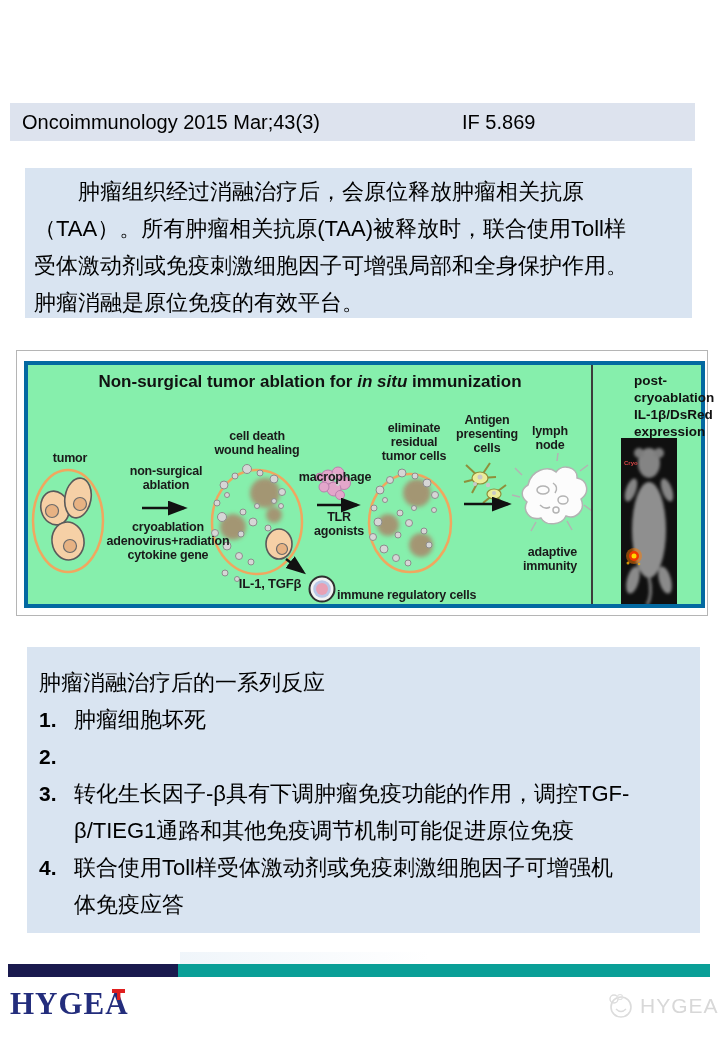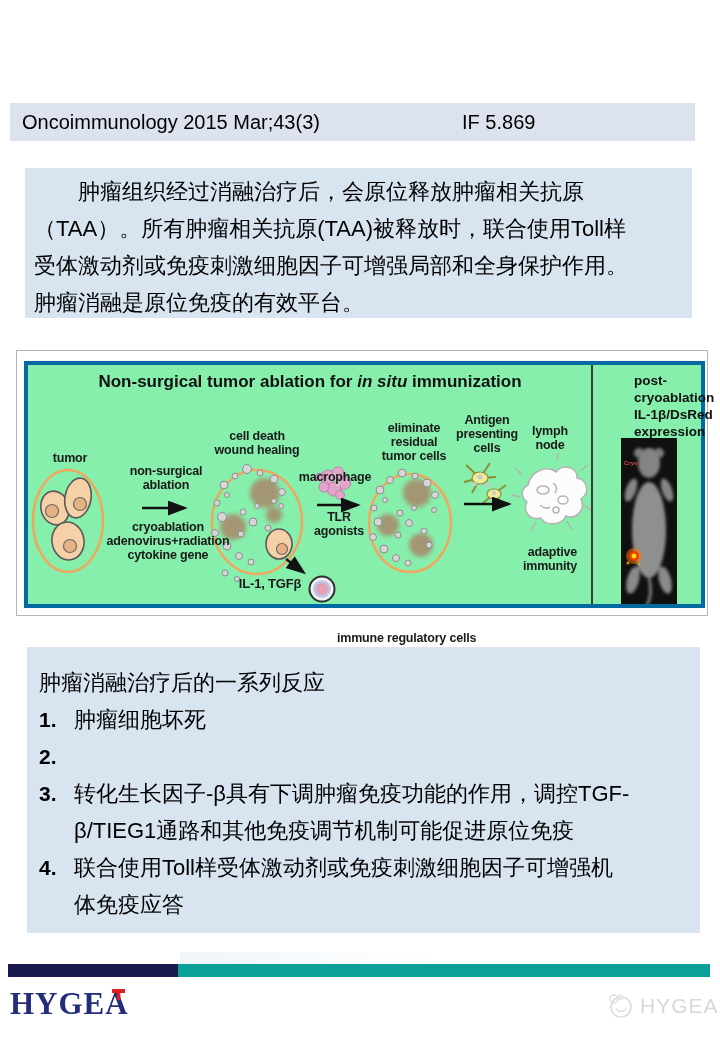--- a/index.html
+++ b/index.html
@@ -23,21 +23,21 @@
   .fig svg{position:absolute;left:0;top:0;}
   .fig-title{position:absolute;left:0;top:7px;width:564px;text-align:center;
              font-size:17px;font-weight:700;color:#111;}
   .fig-title .it{font-style:italic;}
   .fig-divider{position:absolute;left:563px;top:0;width:2px;height:239px;background:#3c3c3c;}
   .panel-title{position:absolute;left:566px;top:7px;width:107px;
                font-size:13.5px;font-weight:700;line-height:17px;white-space:pre-line;color:#111;padding-left:40px;}
   .flabel{position:absolute;transform:translateX(-50%);text-align:center;
           font-size:12.5px;font-weight:700;line-height:14px;letter-spacing:-0.2px;
           white-space:pre-line;color:#1a1a1a;}
-  .flabel-left{position:absolute;font-size:12.5px;font-weight:700;letter-spacing:-0.2px;color:#1a1a1a;margin-top:43px;}
+  .flabel-left{position:absolute;font-size:12.5px;font-weight:700;letter-spacing:-0.2px;color:#1a1a1a;}
   .cryo-label{position:absolute;left:596px;top:95px;font-size:6px;color:#d64545;font-weight:700;}
 
   .reactions-box{left:27px;top:647px;width:673px;height:286px;background:#d9e4f1;}
   .reactions-inner{position:absolute;left:12px;top:17px;width:650px;}
   .reactions-header{font-size:22px;line-height:37px;}
   .r-item{display:flex;}
   .r-num{width:35px;font-size:21px;font-weight:700;line-height:37px;flex:none;}
   .r-txt{font-size:22px;line-height:37px;white-space:pre-line;}
 
   .footer-streak{left:180px;top:952px;width:250px;height:12px;

